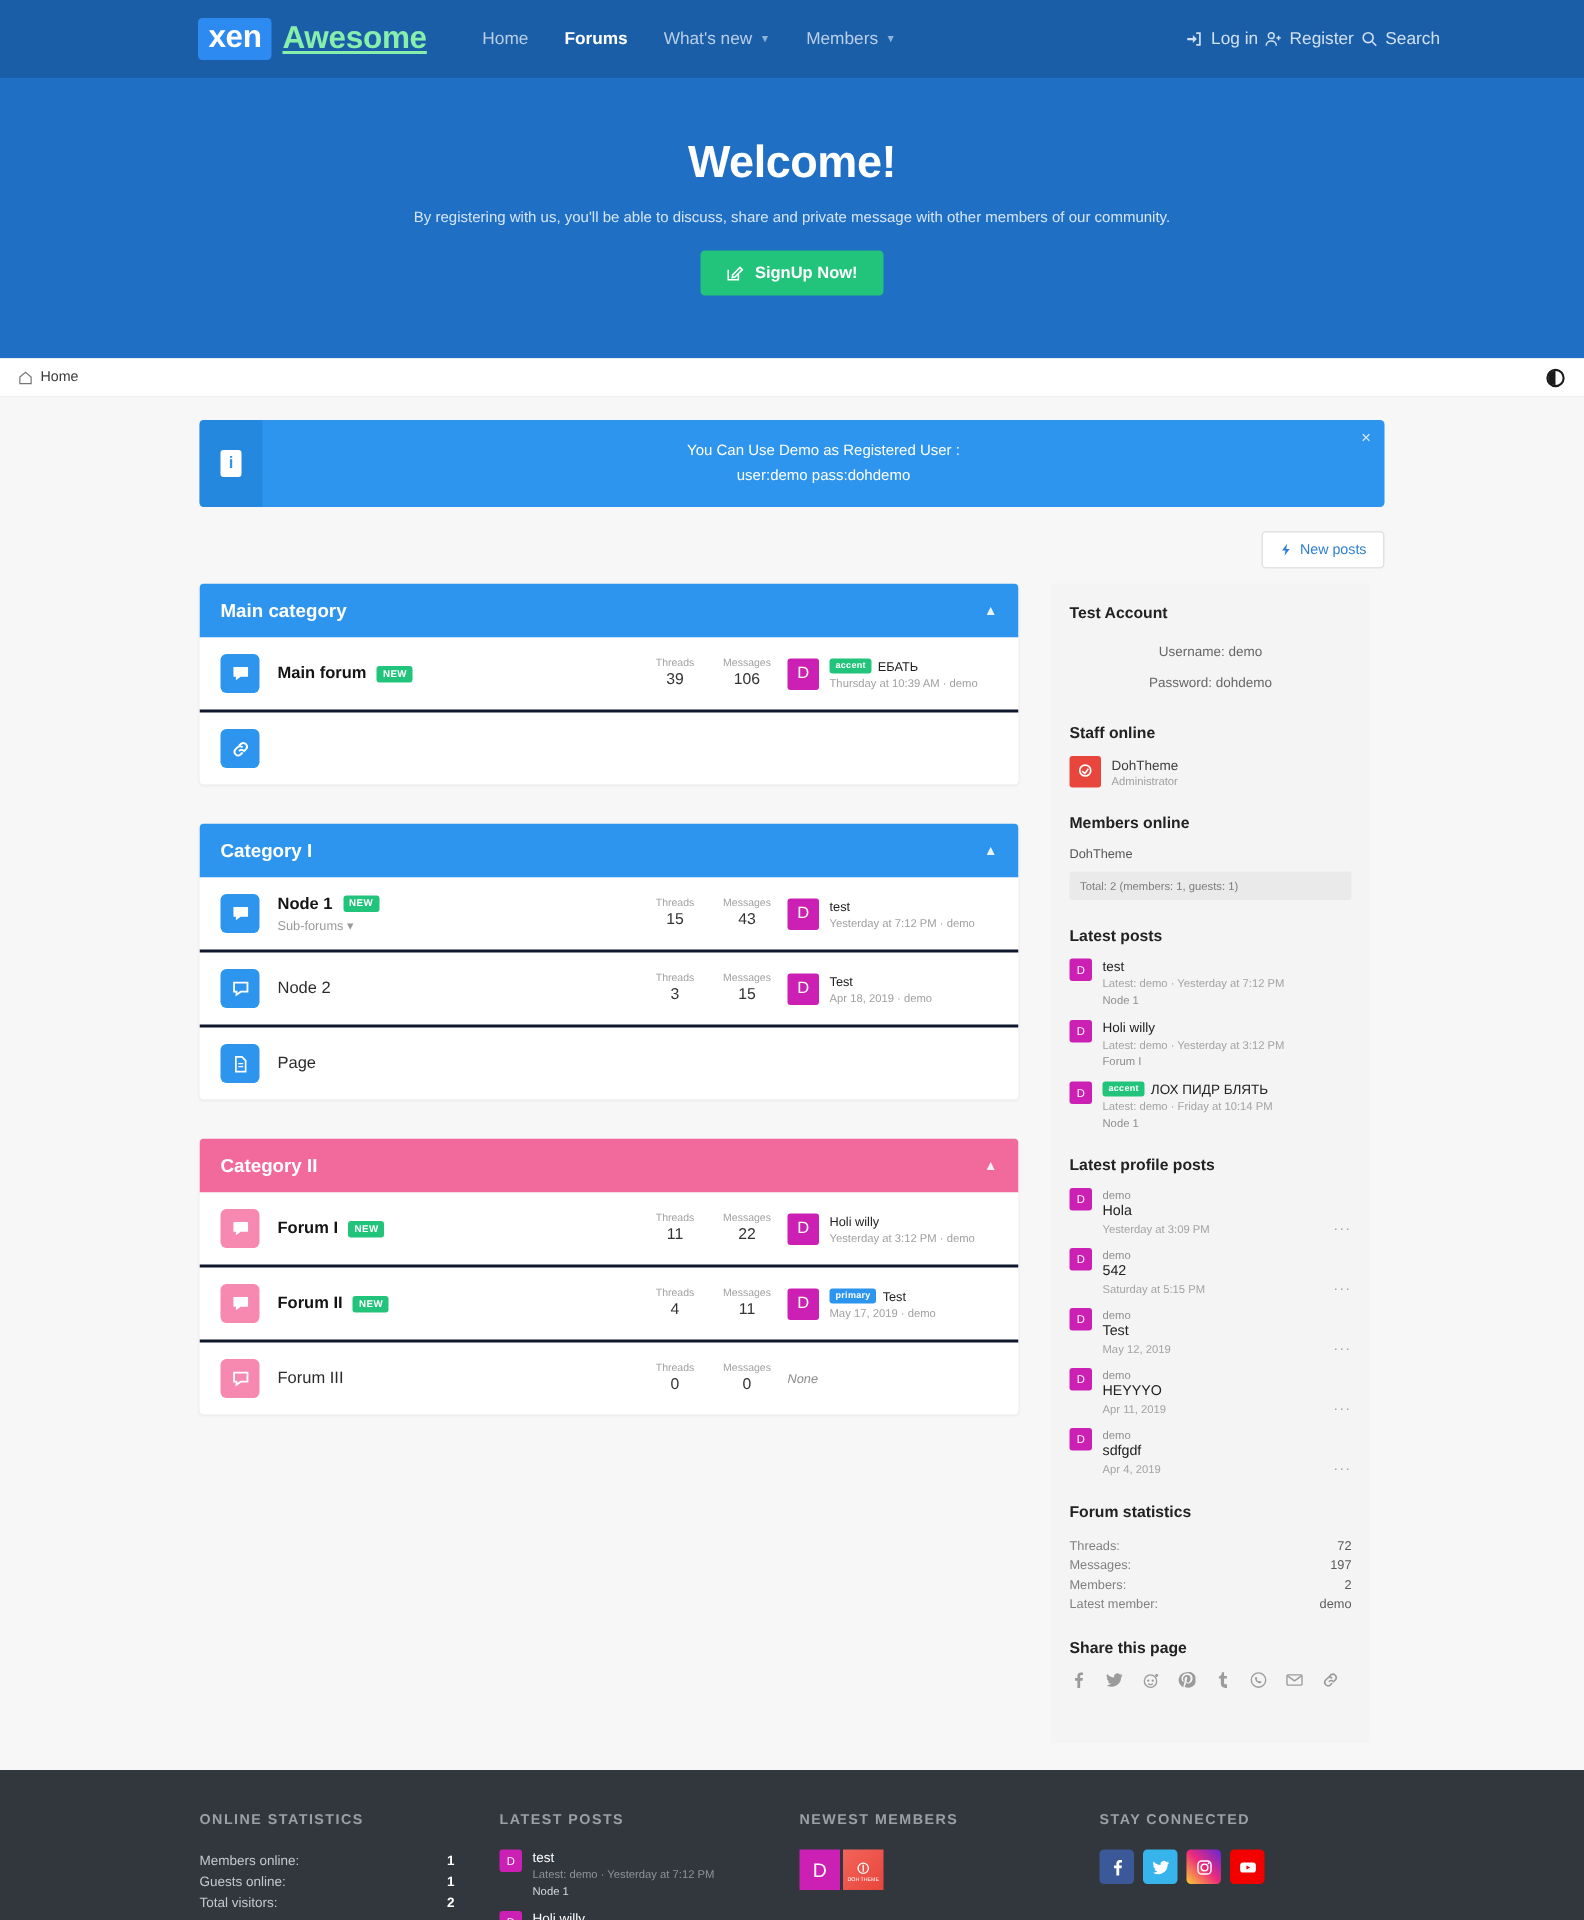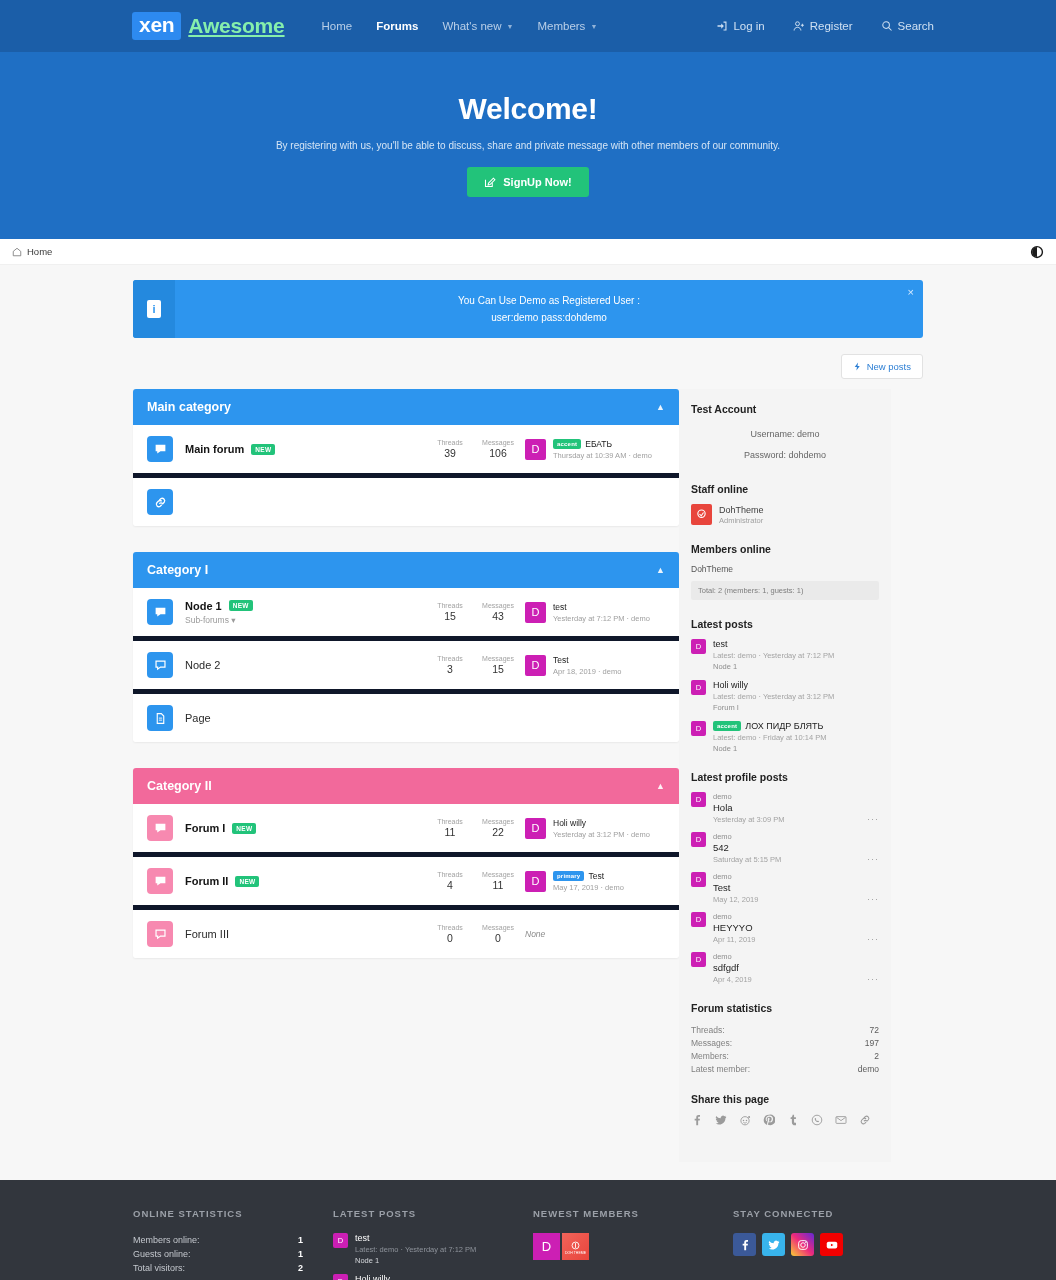--- a/index.html
+++ b/index.html
@@ -42,21 +42,21 @@
     color: #b9cfe8;
     font-size: 11.5px;
     text-decoration: none;
     display: flex;
     align-items: center;
     gap: 5px;
     cursor: pointer;
   }
   .nav-link.active { color: #fff; font-weight: bold; }
   .caret { font-size: 7px; opacity: .75; }
-  .nav-right { display: flex; align-items: center; gap: 28px; margin-left: auto; margin-right: 98px; }
+  .nav-right { display: flex; align-items: center; gap: 4px; margin-left: auto; margin-right: 72px; }
   .nav-right .nav-link { color: #cfe0f2; }
   .ico { display: inline-block; width: 12px; height: 12px; vertical-align: middle; }
   .ico svg { display: block; width: 100%; height: 100%; }
 
   
   .hero {
     background: #1f6fc4;
     padding: 40px 20px 42px;
     text-align: center;
   }
@@ -149,41 +149,41 @@
     border: 1px solid #e2e2e2;
     border-radius: 3px;
     color: #2d7fd4;
     font-size: 9.5px;
     padding: 6px 11px;
     display: flex; align-items: center; gap: 5px;
     cursor: pointer;
     font-family: inherit;
   }
 
-  .cols { display: flex; margin-top: 10px; align-items: flex-start; }
+  .cols { display: flex; gap: 22px; margin-top: 10px; align-items: flex-start; }
   .col-main { width: 546px; flex: none; }
   .col-side { width: 212px; flex: none; background: #f4f4f4; padding: 14px 12px 18px; }
 
   
   .cat { margin-bottom: 26px; border-radius: 3px; overflow: hidden; box-shadow: 0 1px 2px rgba(0,0,0,.06); }
   .cat-head {
     height: 36px;
     display: flex; align-items: center;
     padding: 0 14px;
     color: #fff;
     font-size: 12.5px;
     font-weight: bold;
     cursor: pointer;
   }
   .cat-head .collapse { margin-left: auto; font-size: 9px; opacity: .9; }
   .cat-body { background: #fff; }
   .node-row {
     display: flex; align-items: center;
     padding: 11px 14px;
-    border-bottom: 5px solid #0f172a;
+    border-bottom: 2px solid #0f172a;
     min-height: 42px;
   }
   .node-row:last-child { border-bottom: none; }
   .node-ico {
     width: 26px; height: 26px;
     border-radius: 4px;
     display: flex; align-items: center; justify-content: center;
     flex: none; margin-right: 12px;
   }
   .node-ico svg { width: 13px; height: 13px; }

